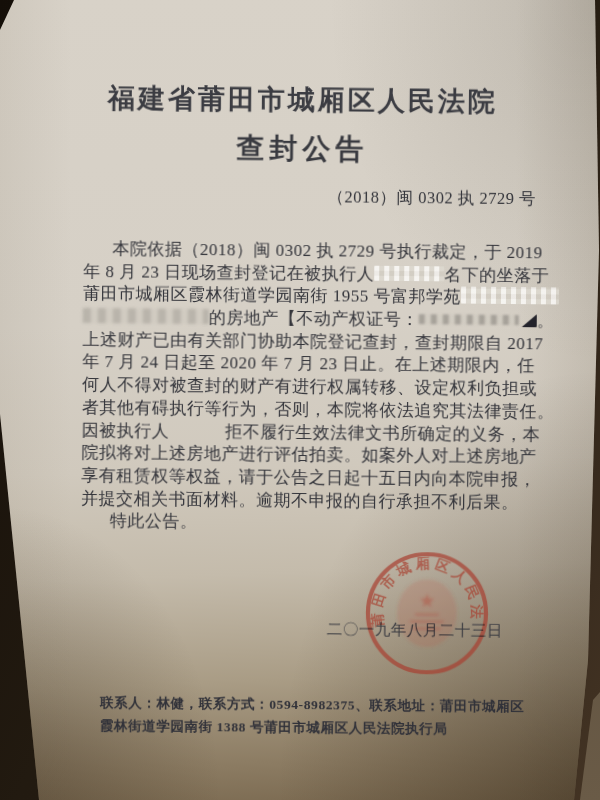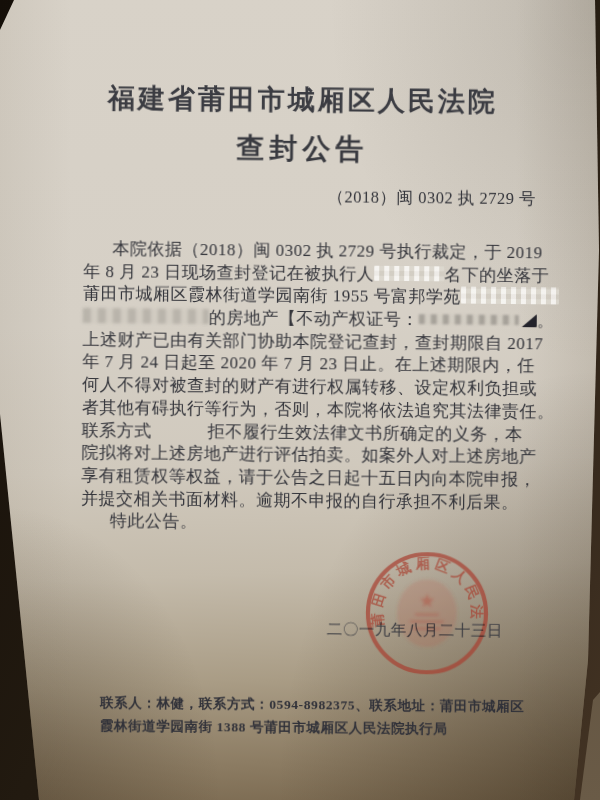--- a/index.html
+++ b/index.html
@@ -70,21 +70,21 @@
 
       <div class="body-par">
         <div class="bodyline indent">本院依据（2018）闽 0302 执 2729 号执行裁定，于 2019</div>
         <div class="bodyline"><span>年 8 月 23 日现场查封登记在被执行人</span><span class="redact r-mosaic r-line2"></span><span>名下的坐落于</span></div>
         <div class="bodyline"><span>莆田市城厢区霞林街道学园南街 1955 号富邦学苑</span><span class="redact r-mosaic r-line3"></span></div>
         <div class="bodyline"><span class="redact r-ghost"></span><span>的房地产【不动产权证号：</span><span class="redact r-dashes"></span><span class="redact r-blob"></span><span>。</span></div>
         <div class="bodyline">上述财产已由有关部门协助本院登记查封，查封期限自 2017</div>
         <div class="bodyline">年 7 月 24 日起至 2020 年 7 月 23 日止。在上述期限内，任</div>
         <div class="bodyline">何人不得对被查封的财产有进行权属转移、设定权利负担或</div>
         <div class="bodyline">者其他有碍执行等行为，否则，本院将依法追究其法律责任。</div>
-        <div class="bodyline"><span>联系方式</span><span class="redact r-gap"></span><span>拒不履行生效法律文书所确定的义务，本</span></div>
+        <div class="bodyline"><span>因被执行人</span><span class="redact r-gap"></span><span>拒不履行生效法律文书所确定的义务，本</span></div>
         <div class="bodyline">院拟将对上述房地产进行评估拍卖。如案外人对上述房地产</div>
         <div class="bodyline">享有租赁权等权益，请于公告之日起十五日内向本院申报，</div>
         <div class="bodyline">并提交相关书面材料。逾期不申报的自行承担不利后果。</div>
         <div class="bodyline indent">特此公告。</div>
       </div>
 
       <div class="issue-date">二〇一九年八月二十三日</div>
 
       <div class="contact">
         <div>联系人：林健，联系方式：0594-8982375、联系地址：莆田市城厢区</div>

